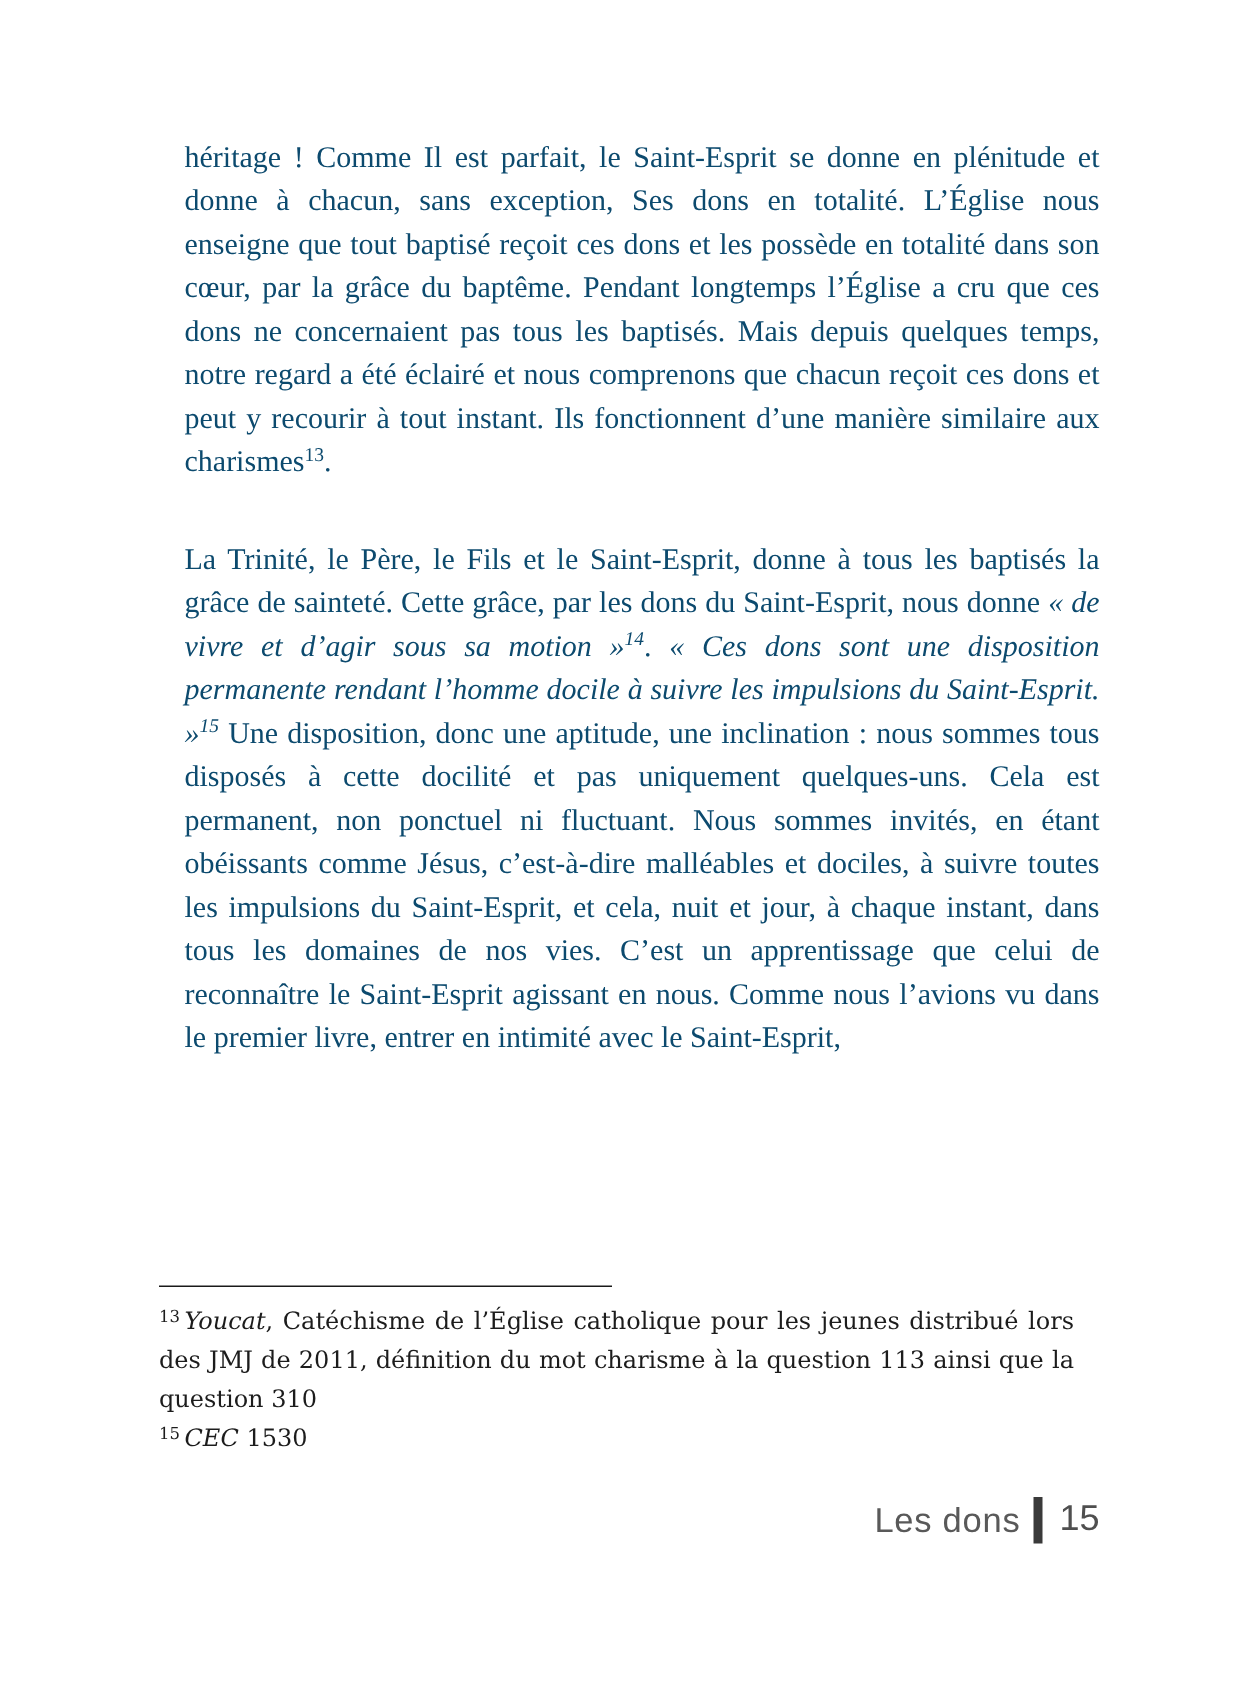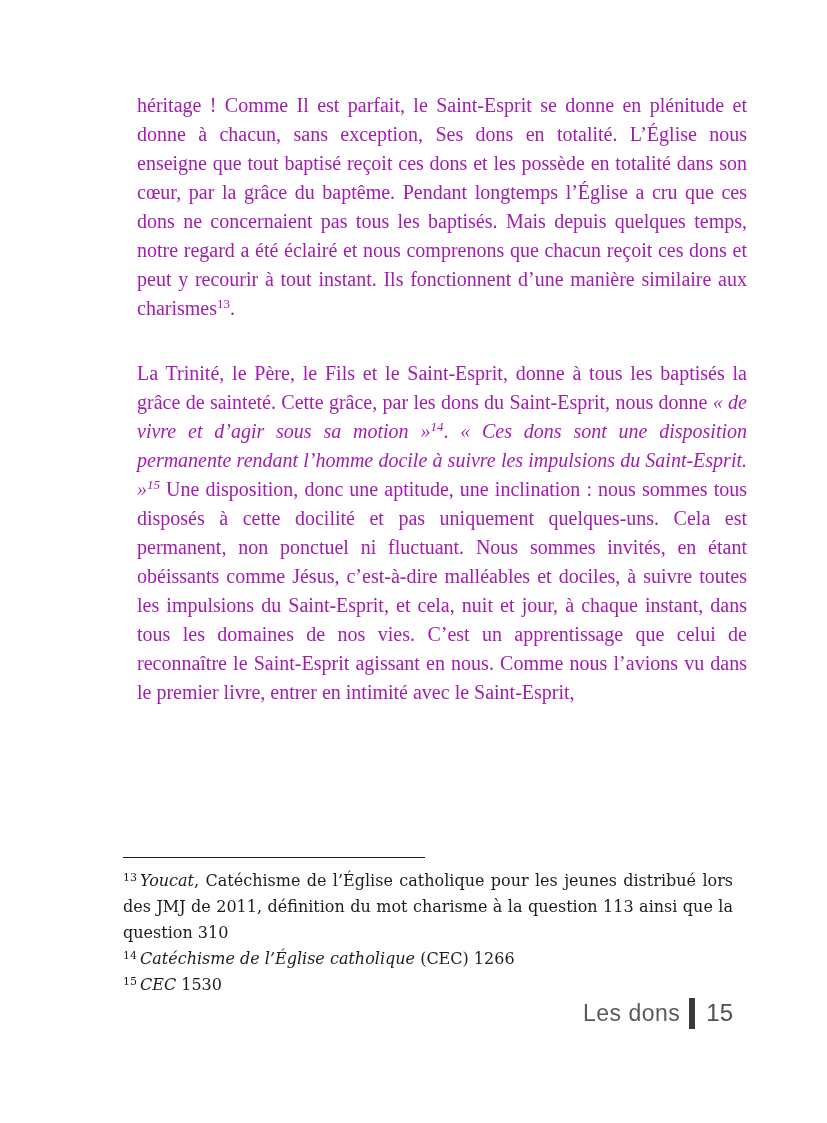--- a/index.html
+++ b/index.html
@@ -8,48 +8,48 @@
   }
   body {
     width: 827px;
     height: 1123px;
     background: #ffffff;
     position: relative;
     overflow: hidden;
   }
   .text-block {
     position: absolute;
-    left: 137px;
+    left: 123px;
     top: 91px;
     width: 610px;
     font-family: "Liberation Serif", "DejaVu Serif", serif;
     font-size: 20px;
     line-height: 29px;
-    color: #a21caf;
+    color: #0c4a6e;
     text-align: justify;
   }
   .text-block p {
     margin: 0;
   }
   .text-block p + p {
     margin-top: 36px;
   }
   .italic {
     font-style: italic;
   }
   sup.fnref {
     font-size: 13px;
     line-height: 0;
     vertical-align: baseline;
     position: relative;
     top: -0.55em;
   }
   .footnotes {
     position: absolute;
-    left: 123px;
+    left: 106px;
     top: 857px;
     width: 610px;
     font-family: "DejaVu Serif", serif;
     font-size: 16px;
     line-height: 26px;
     color: #1c1c1c;
     text-align: justify;
   }
   .footnote-rule {
     width: 302px;
@@ -102,21 +102,20 @@
   <p><span>héritage ! Comme Il est parfait, le Saint-Esprit se donne en plénitude et donne à chacun, sans exception, Ses dons en totalité. L’Église nous enseigne que tout baptisé reçoit ces dons et les possède en totalité dans son cœur, par la grâce du baptême. Pendant longtemps l’Église a cru que ces dons ne concernaient pas tous les baptisés. Mais depuis quelques temps, notre regard a été éclairé et nous comprenons que chacun reçoit ces dons et peut y recourir à tout instant. Ils fonctionnent d’une manière similaire aux charismes</span><sup class="fnref">13</sup><span>.</span></p>
 
   <p><span>La Trinité, le Père, le Fils et le Saint-Esprit, donne à tous les baptisés la grâce de sainteté. Cette grâce, par les dons du Saint-Esprit, nous donne </span><span class="italic">« de vivre et d’agir sous sa motion »</span><sup class="fnref italic">14</sup><span>. </span><span class="italic">« Ces dons sont une disposition permanente rendant l’homme docile à suivre les impulsions du Saint-Esprit. »</span><sup class="fnref italic">15</sup><span> Une disposition, donc une aptitude, une inclination : nous sommes tous disposés à cette docilité et pas uniquement quelques-uns. Cela est permanent, non ponctuel ni fluctuant. Nous sommes invités, en étant obéissants comme Jésus, c’est-à-dire malléables et dociles, à suivre toutes les impulsions du Saint-Esprit, et cela, nuit et jour, à chaque instant, dans tous les domaines de nos vies. C’est un apprentissage que celui de reconnaître le Saint-Esprit agissant en nous. Comme nous l’avions vu dans le premier livre, entrer en intimité avec le Saint-Esprit,</span></p>
 </main>
 
 <section class="footnotes">
   <div class="footnote-rule"></div>
 
   <p class="footnote"><sup class="fnmark">13</sup><span class="italic">Youcat</span><span>, Catéchisme de l’Église catholique pour les jeunes distribué lors des JMJ de 2011, définition du mot charisme à la question 113 ainsi que la question 310</span></p>
 
-  <p class="footnote"><sup class="fnmark">14</sup><span class="italic">Catéchisme de l’Église catholique</span><span> (CEC) 1266</span></p>
 
   <p class="footnote"><sup class="fnmark">15</sup><span class="italic">CEC</span><span> 1530</span></p>
 </section>
 
 <footer class="page-footer">
   <span class="footer-section-title">Les dons</span>
   <span class="footer-bar"></span>
   <span class="footer-page-number">15</span>
 </footer>
 

